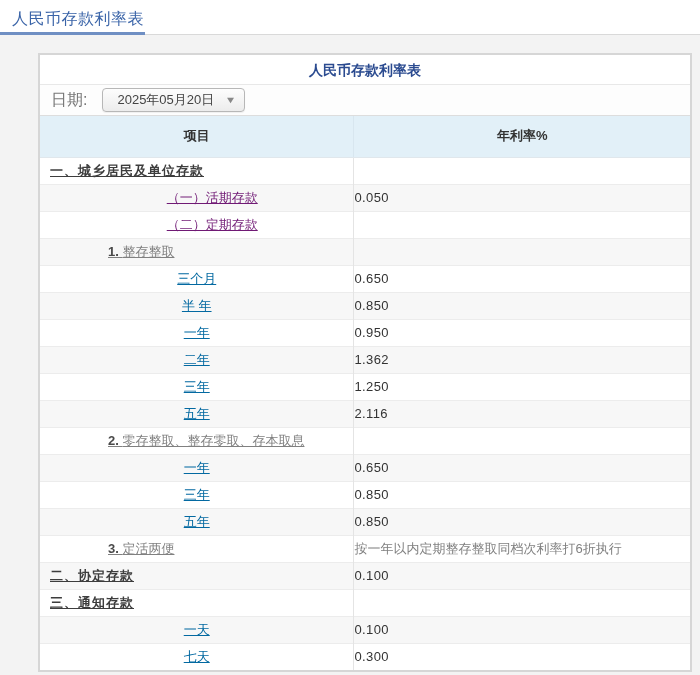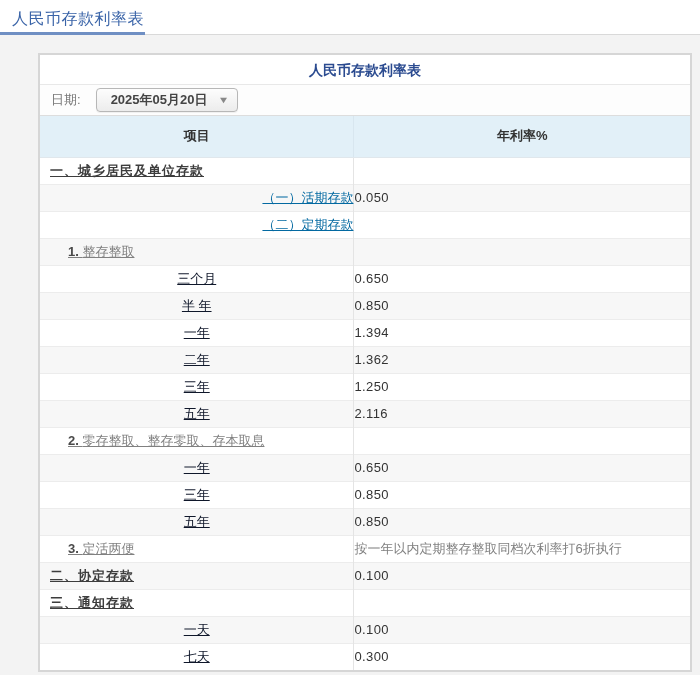--- a/index.html
+++ b/index.html
@@ -56,40 +56,40 @@
   
   .date-row {
     height: 31px;
     display: flex;
     align-items: center;
     padding-left: 11px;
     background: #fdfdfd;
     border-bottom: 1px solid #dddddd;
   }
   .date-label {
-    font-size: 13px;
+    font-size: 16px;
     color: #777777;
   }
   .date-select {
     margin-left: 15px;
     height: 24px;
     min-width: 135px;
     display: inline-flex;
     align-items: center;
     justify-content: space-between;
     padding: 0 9px 0 14px;
     border: 1px solid #b7b7b7;
     border-radius: 4px;
     background: linear-gradient(#fdfdfd, #ececec);
     box-shadow: 0 1px 1px rgba(0,0,0,0.06);
     cursor: pointer;
   }
   .date-select .value {
     font-size: 13px;
-    font-weight: bold;
+    font-weight: normal;
     color: #444444;
   }
   .date-select .caret {
     margin-left: 12px;
     font-size: 9px;
     color: #888888;
     transform: scaleX(1.3);
   }
 
   
@@ -120,32 +120,32 @@
 
   .lvl-section .cell-label {
     font-family: "Liberation Serif", "DejaVu Serif", serif;
     font-weight: bold;
     color: #3d3d3d;
     text-align: left;
     padding-left: 10px;
     letter-spacing: 1px;
   }
   .lvl-sub1 .cell-label {
-    color: #0369a1;
-    text-align: right;
+    color: #701a75;
+    text-align: center;
     padding-left: 31px;
   }
   .lvl-sub2 .cell-label {
     color: #808080;
     text-align: left;
-    padding-left: 28px;
+    padding-left: 68px;
   }
   .lvl-sub2 .cell-label b { color: #4a4a4a; }
   .lvl-period .cell-label {
-    color: #0f172a;
+    color: #0369a1;
     text-align: center;
   }
   .cell-value {
     text-align: left;
     color: #333333;
     letter-spacing: 0.4px;
   }
   .cell-value.note {
     color: #808080;
     letter-spacing: 0;
@@ -201,21 +201,21 @@
         <tr class="lvl-period">
           <td class="cell-label">三个月</td>
           <td class="cell-value">0.650</td>
         </tr>
         <tr class="lvl-period alt">
           <td class="cell-label">半 年</td>
           <td class="cell-value">0.850</td>
         </tr>
         <tr class="lvl-period">
           <td class="cell-label">一年</td>
-          <td class="cell-value">1.394</td>
+          <td class="cell-value">0.950</td>
         </tr>
         <tr class="lvl-period alt">
           <td class="cell-label">二年</td>
           <td class="cell-value">1.362</td>
         </tr>
         <tr class="lvl-period">
           <td class="cell-label">三年</td>
           <td class="cell-value">1.250</td>
         </tr>
         <tr class="lvl-period alt">

